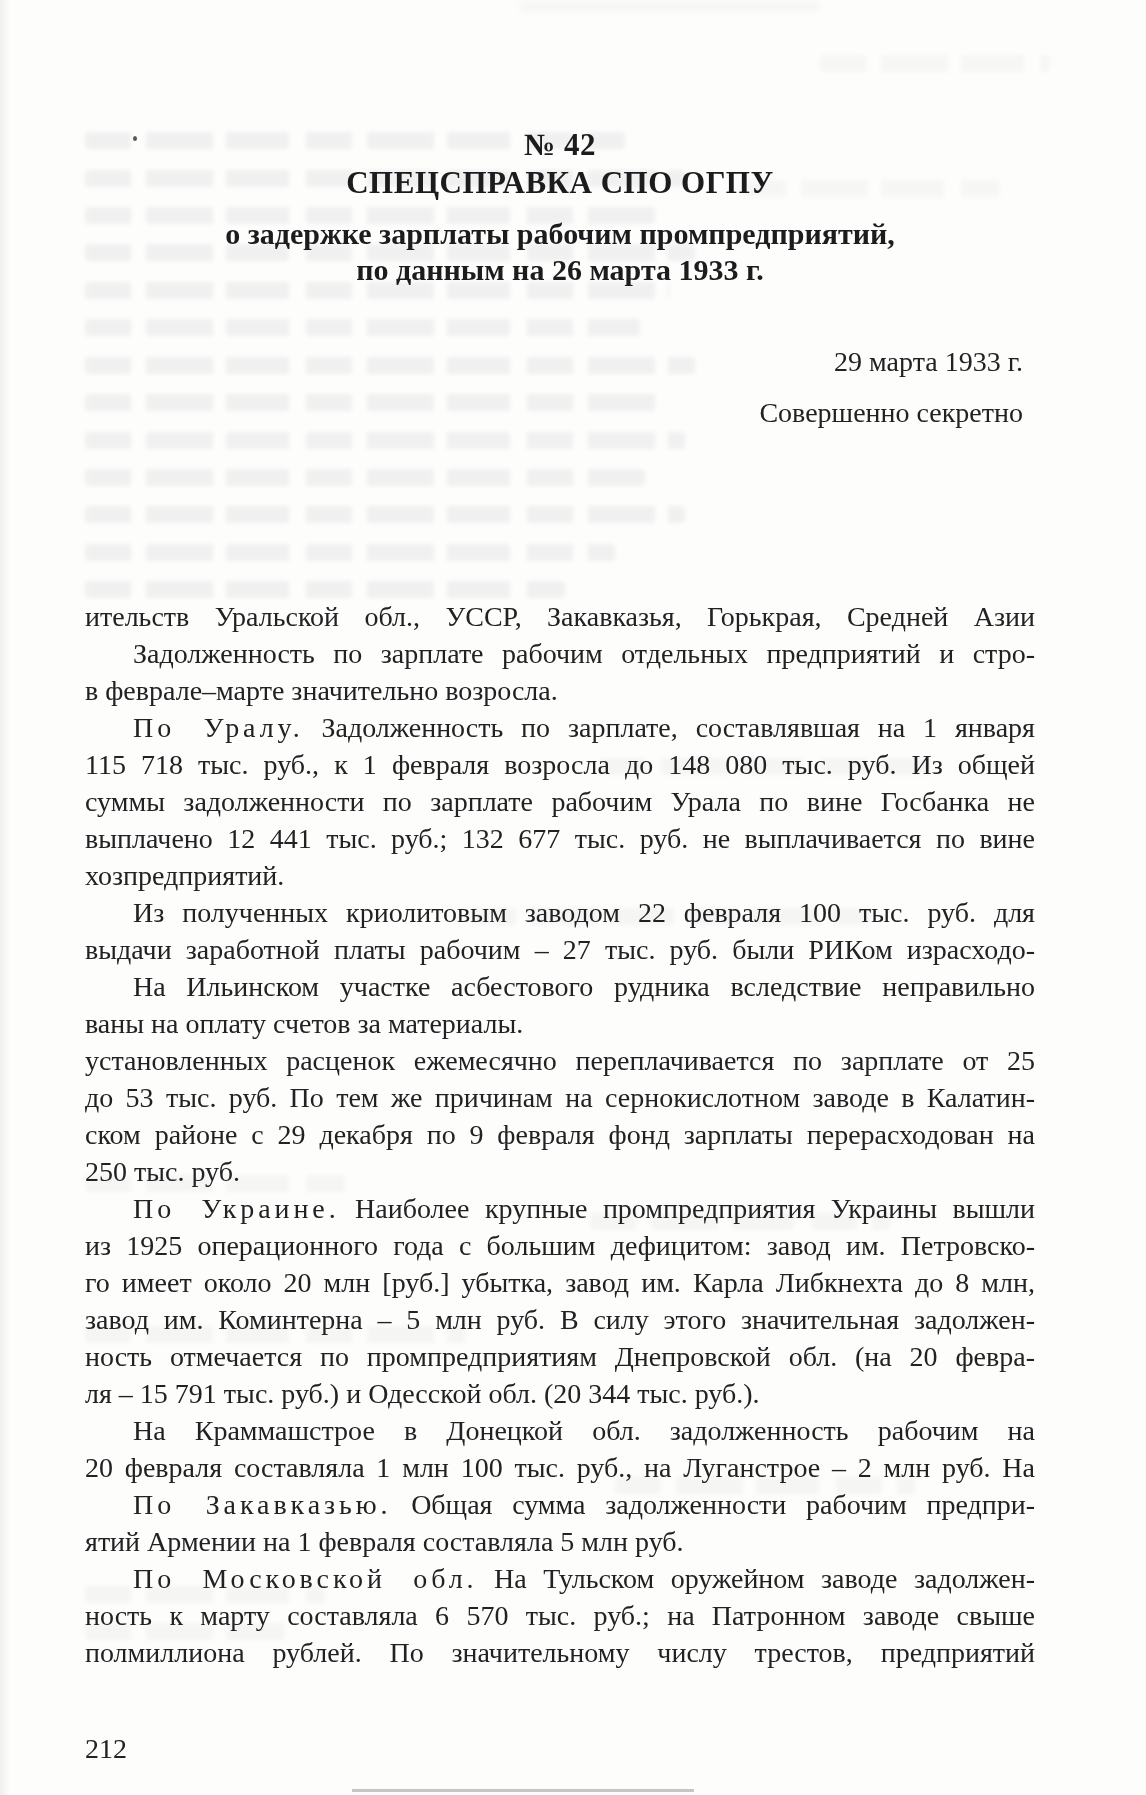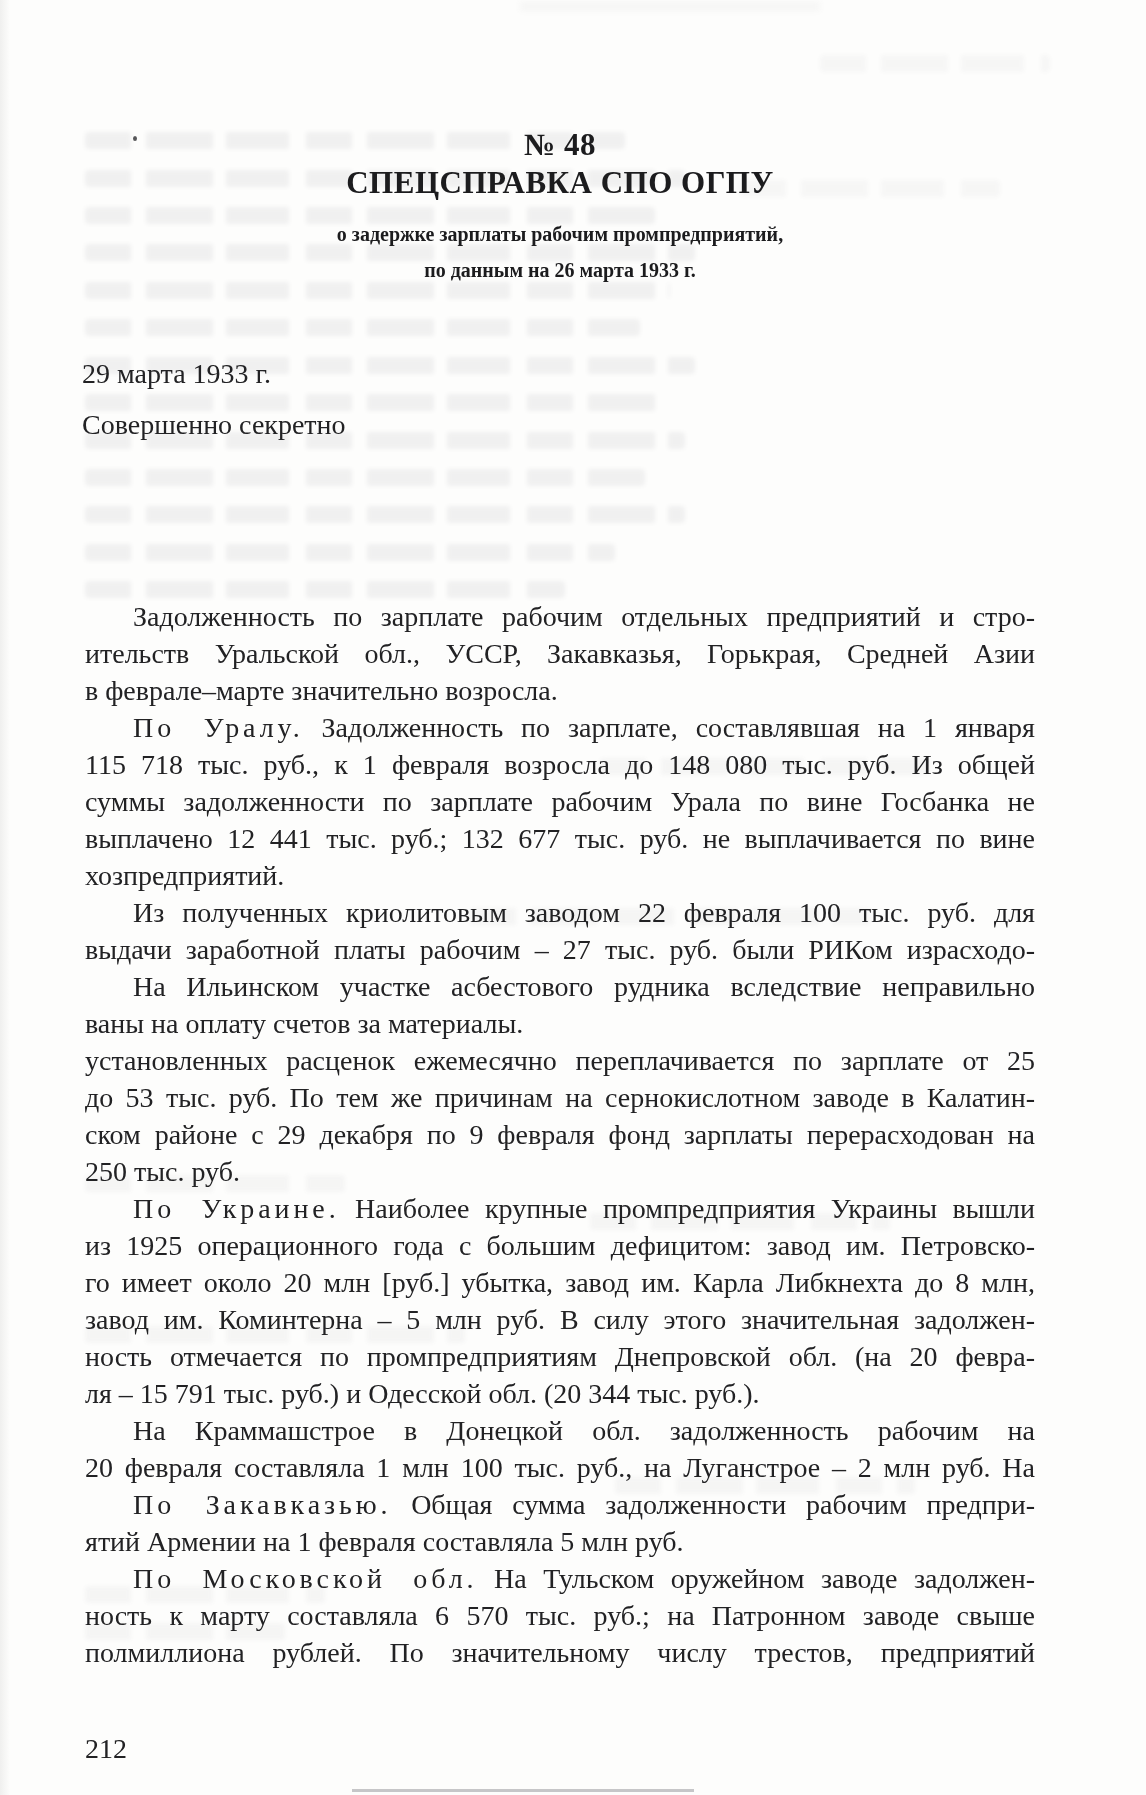--- a/index.html
+++ b/index.html
@@ -38,31 +38,30 @@
     letter-spacing: 0.5px;
   }
   .doc-title {
     margin-top: 4px;
     font-size: 31px;
     line-height: 34px;
     letter-spacing: 0.5px;
   }
   .doc-subtitle {
     margin-top: 16px;
-    font-size: 20px;
+    font-size: 30px;
     line-height: 36px;
   }
   .meta-block {
     position: absolute;
-    left: 82px;
+    left: 73px;
     top: 346px;
     width: 950px;
-    text-align: left;
+    text-align: right;
     font-size: 28px;
-    margin-top: 12px;
   }
   .meta-line {
     line-height: 32px;
     margin-bottom: 19px;
   }
   .body-block {
     position: absolute;
     left: 85px;
     top: 598px;
     width: 950px;
@@ -165,36 +164,36 @@
   <div class="ghost faint" style="left:85px;top:1175px;width:260px;"></div>
   <div class="ghost faint" style="left:590px;top:1213px;width:300px;"></div>
   <div class="ghost faint" style="left:85px;top:1326px;width:380px;"></div>
   <div class="ghost faint" style="left:615px;top:1477px;width:300px;"></div>
   <div class="ghost faint" style="left:85px;top:1586px;width:240px;"></div>
   <div class="ghost faint" style="left:85px;top:1623px;width:200px;"></div>
 
   <div class="ink-dot"></div>
 
   <div class="heading-block">
-    <div class="doc-number">№ 48</div>
+    <div class="doc-number">№ 42</div>
     <div class="doc-title">СПЕЦСПРАВКА СПО ОГПУ</div>
     <div class="doc-subtitle">
       <div>о задержке зарплаты рабочим промпредприятий,</div>
       <div>по данным на 26 марта 1933 г.</div>
     </div>
   </div>
 
   <div class="meta-block">
     <div class="meta-line">29 марта 1933 г.</div>
     <div class="meta-line">Совершенно секретно</div>
   </div>
 
   <div class="body-block">
+      <div class="line">ительств Уральской обл., УССР, Закавказья, Горькрая, Средней Азии</div>
       <div class="line indent">Задолженность по зарплате рабочим отдельных предприятий и стро-</div>
-      <div class="line">ительств Уральской обл., УССР, Закавказья, Горькрая, Средней Азии</div>
       <div class="line pl">в феврале–марте значительно возросла.</div>
       <div class="line indent"><span class="lead">По Уралу.</span> Задолженность по зарплате, составлявшая на 1 января</div>
       <div class="line">115 718 тыс. руб., к 1 февраля возросла до 148 080 тыс. руб. Из общей</div>
       <div class="line">суммы задолженности по зарплате рабочим Урала по вине Госбанка не</div>
       <div class="line">выплачено 12 441 тыс. руб.; 132 677 тыс. руб. не выплачивается по вине</div>
       <div class="line pl">хозпредприятий.</div>
       <div class="line indent">Из полученных криолитовым заводом 22 февраля 100 тыс. руб. для</div>
       <div class="line">выдачи заработной платы рабочим – 27 тыс. руб. были РИКом израсходо-</div>
       <div class="line indent">На Ильинском участке асбестового рудника вследствие неправильно</div>
       <div class="line pl">ваны на оплату счетов за материалы.</div>

